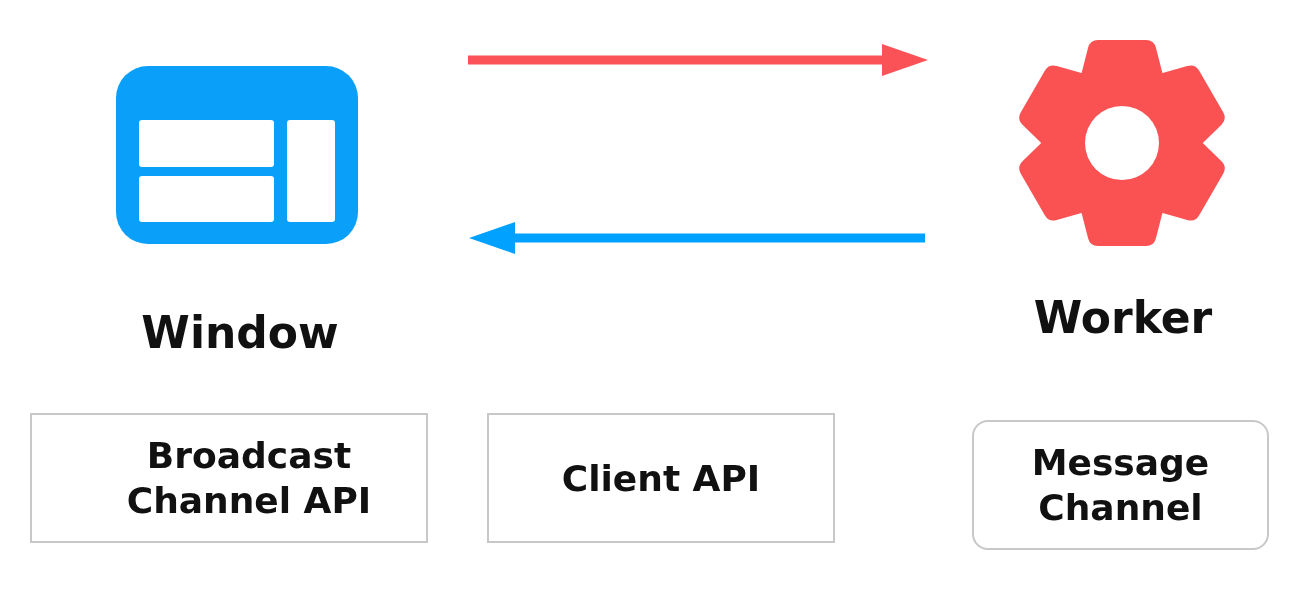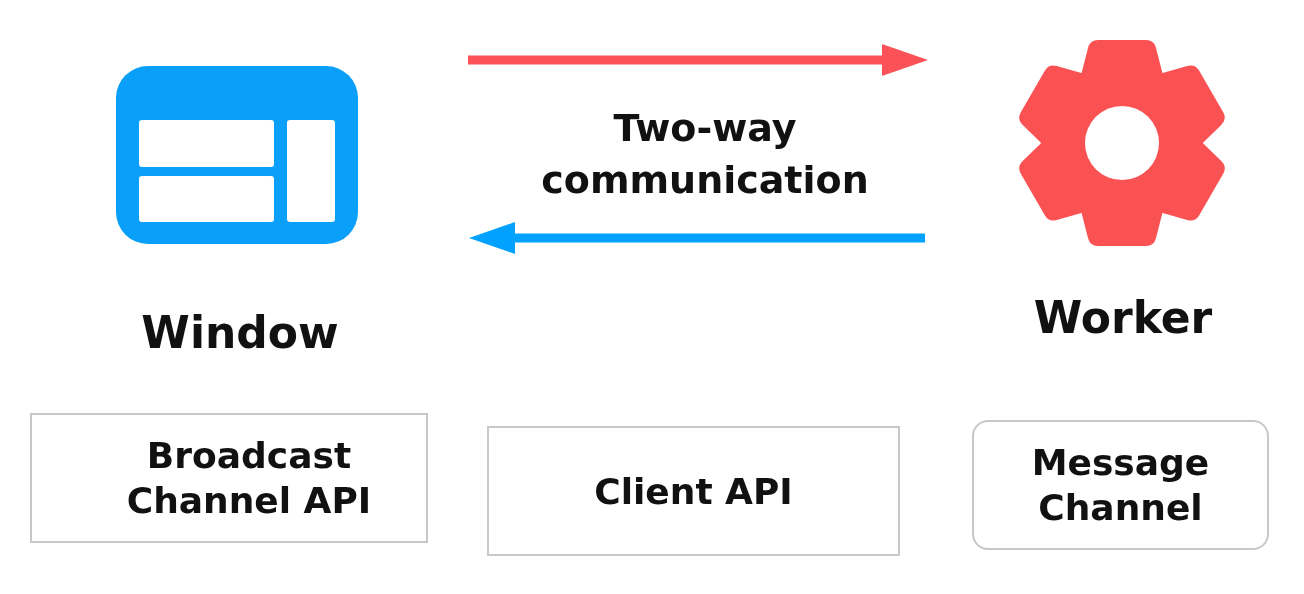--- a/index.html
+++ b/index.html
@@ -60,21 +60,21 @@
     display: flex;
     align-items: center;
     justify-content: center;
     text-align: center;
     font-weight: bold;
     font-size: 36px;
     line-height: 1.25;
     color: var(--text, #111);
   }
   .box-broadcast { left: 30px;  width: 398px; padding-left: 40px; }
-  .box-client    { left: 487px; width: 413px; margin-top: 13px; }
+  .box-client    { left: 487px; width: 348px; }
   .box-message   { left: 972px; top: 420px; width: 297px; border-radius: 16px; }
 </style>
 </head>
 <body>
 
 <div class="canvas">
 
   <svg class="icon window-icon" viewBox="0 0 242 178" xmlns="http://www.w3.org/2000/svg" aria-hidden="true">
     <rect class="window-fill" x="0" y="0" width="242" height="178" rx="32"></rect>
     <rect class="white-fill" x="23" y="54" width="135" height="47" rx="3"></rect>
@@ -98,21 +98,20 @@
     <circle class="white-fill" cx="0" cy="0" r="37"></circle>
   </svg>
 
   <div class="entity-label worker-label">Worker</div>
 
   <svg class="arrow arrow-top" viewBox="0 0 470 48" xmlns="http://www.w3.org/2000/svg" aria-hidden="true">
     <line class="red-stroke" x1="6" y1="24" x2="424" y2="24" stroke-width="9"></line>
     <polygon class="red-fill" points="420,8 420,40 466,24"></polygon>
   </svg>
 
-  <div class="connection-label">Two-way communication</div>
 
   <svg class="arrow arrow-bottom" viewBox="0 0 470 48" xmlns="http://www.w3.org/2000/svg" aria-hidden="true">
     <line class="blue-stroke" x1="51" y1="24" x2="463" y2="24" stroke-width="9"></line>
     <polygon class="blue-fill" points="53,8 53,40 7,24"></polygon>
   </svg>
 
   <div class="api-box box-broadcast">
     <span>Broadcast Channel API</span>
   </div>
 

